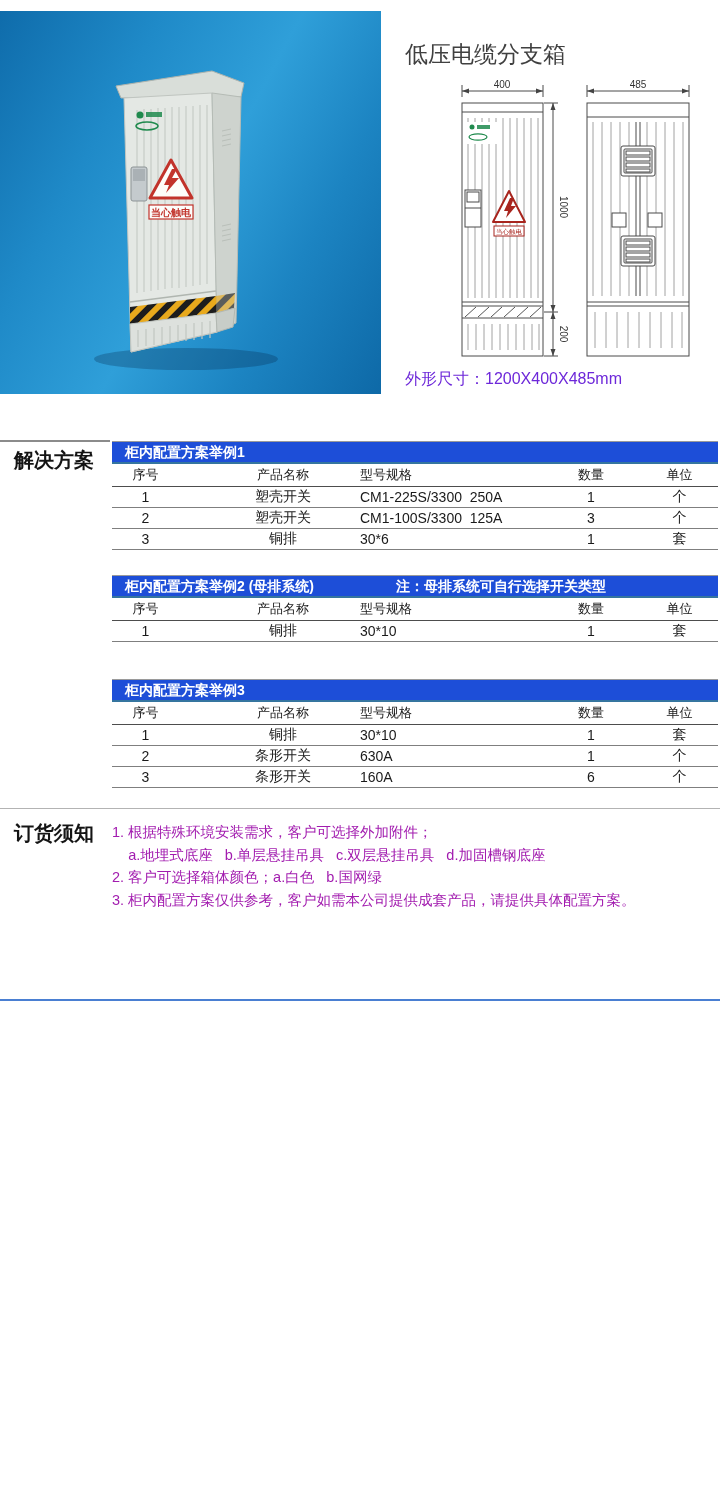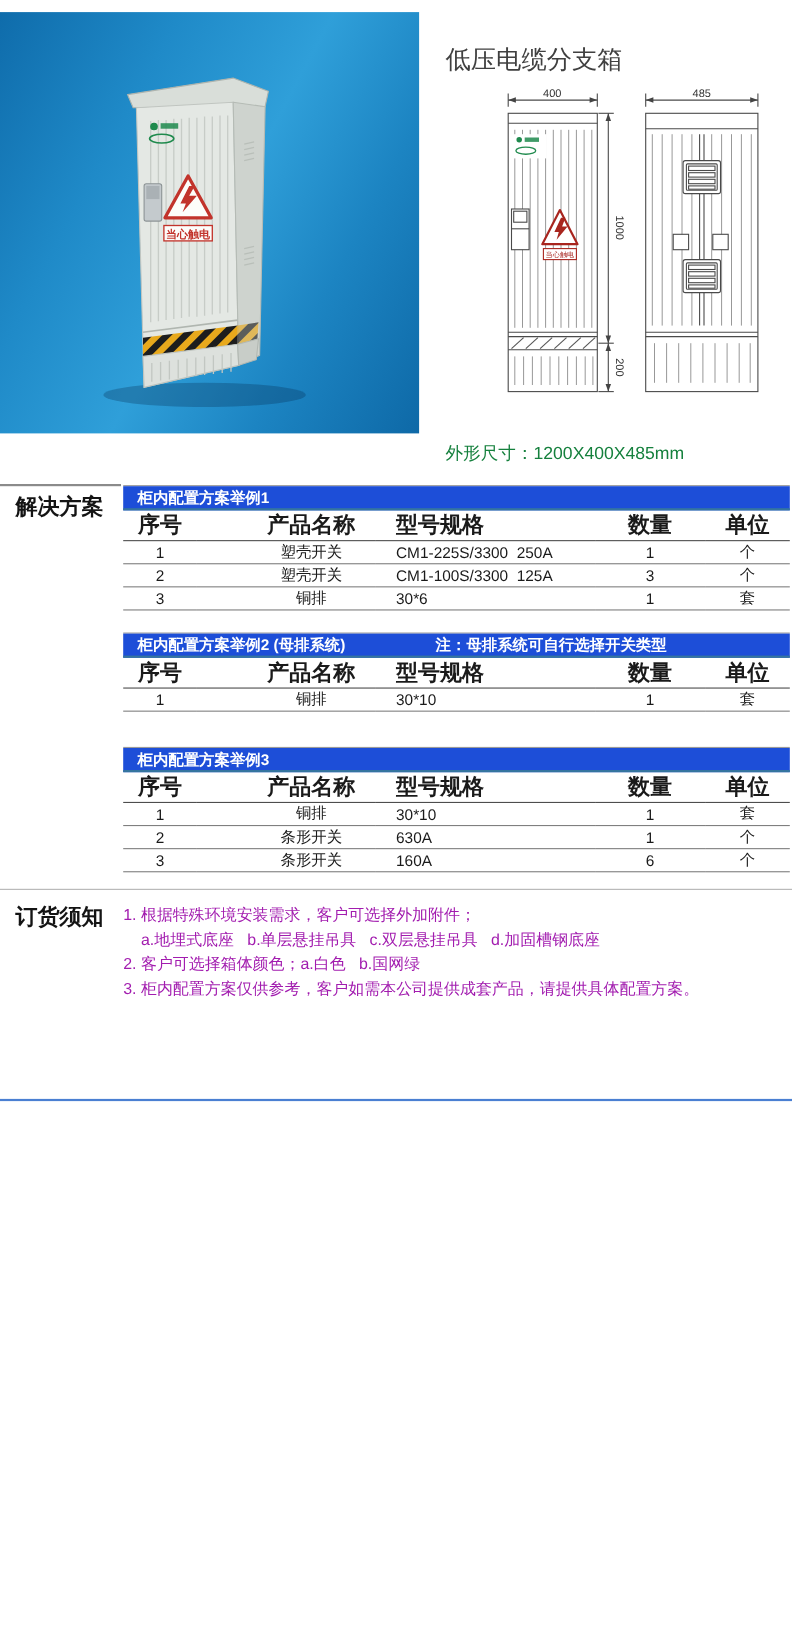--- a/index.html
+++ b/index.html
@@ -15,21 +15,21 @@
   .page-title{
     position:absolute;left:405px;top:4px;font-size:34px;line-height:38px;
     color:#1b7cbc;font-weight:500;letter-spacing:0.5px;white-space:nowrap;
   }
   .page-subtitle{
     position:absolute;left:405px;top:41px;font-size:23px;line-height:27px;
     color:#404040;font-weight:500;white-space:nowrap;
   }
   .drawings{position:absolute;left:440px;top:80px;width:280px;height:300px;}
   .overall-dims{
-    position:absolute;left:405px;top:402px;font-size:16px;color:#15803d;white-space:pre;
+    position:absolute;left:405px;top:369px;font-size:16px;color:#6d28d9;white-space:pre;
   }
   
   .left-rule{position:absolute;left:0;top:440px;width:110px;height:0;border-top:2px solid #8b8b8b;}
   .section-heading{position:absolute;left:14px;font-size:20px;font-weight:bold;color:#141414;white-space:nowrap;text-align:right;}
   .solution-heading{top:447px;}
   .order-rule{position:absolute;left:0;top:808px;width:720px;height:0;border-top:1px solid #b3b3b3;}
   .order-heading{top:820px;}
   .bottom-rule{position:absolute;left:0;top:999px;width:720px;height:2px;background:#4a7fd2;}
   
   .tables-col{position:absolute;left:112px;top:441px;width:606px;}
@@ -38,21 +38,21 @@
   .cfg-t2{top:134px;}
   .cfg-t3{top:218px;margin-top:20px;}
   .cfg-bar{
     position:relative;height:20px;background:#1d4ed8;border-bottom:2px solid #35759f;
     color:#ffffff;font-size:14px;font-weight:bold;line-height:20px;
   }
   .cfg-bar-title{position:absolute;left:13px;top:0;white-space:pre;}
   .cfg-bar-note{position:absolute;left:284px;top:0;font-weight:bold;white-space:pre;}
   table.cfg{border-collapse:collapse;width:606px;table-layout:fixed;}
   table.cfg th{
-    height:22px;font-size:20px;font-weight:700;color:#1a1a1a;
+    height:22px;font-size:13px;font-weight:400;color:#1a1a1a;
     border-bottom:1px solid #4d4d4d;padding:0;white-space:pre;
   }
   table.cfg td{
     height:20px;font-size:14px;color:#1a1a1a;
     border-bottom:1px solid #7f7f7f;padding:0;white-space:pre;
   }
   .c-seq{width:67px;} .c-name{width:162px;} .c-model{width:200px;} .c-qty{width:100px;} .c-unit{width:77px;}
   .al-c{text-align:center;}
   .al-name{text-align:center;padding-left:46px !important;}
   .al-model{text-align:left;padding-left:19px !important;}

